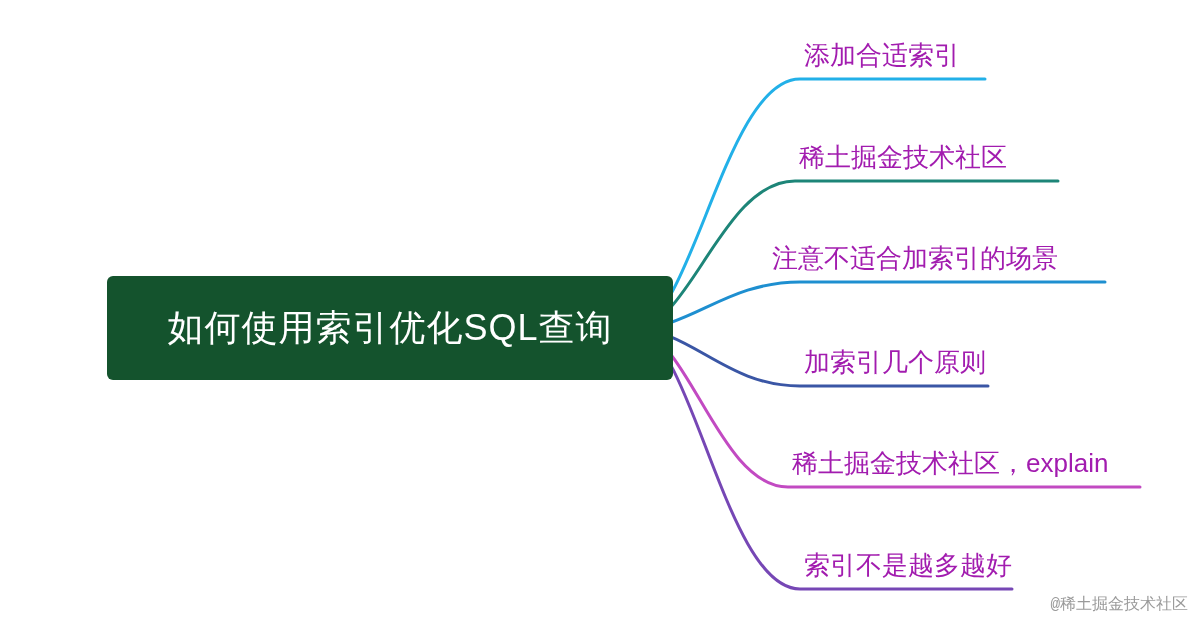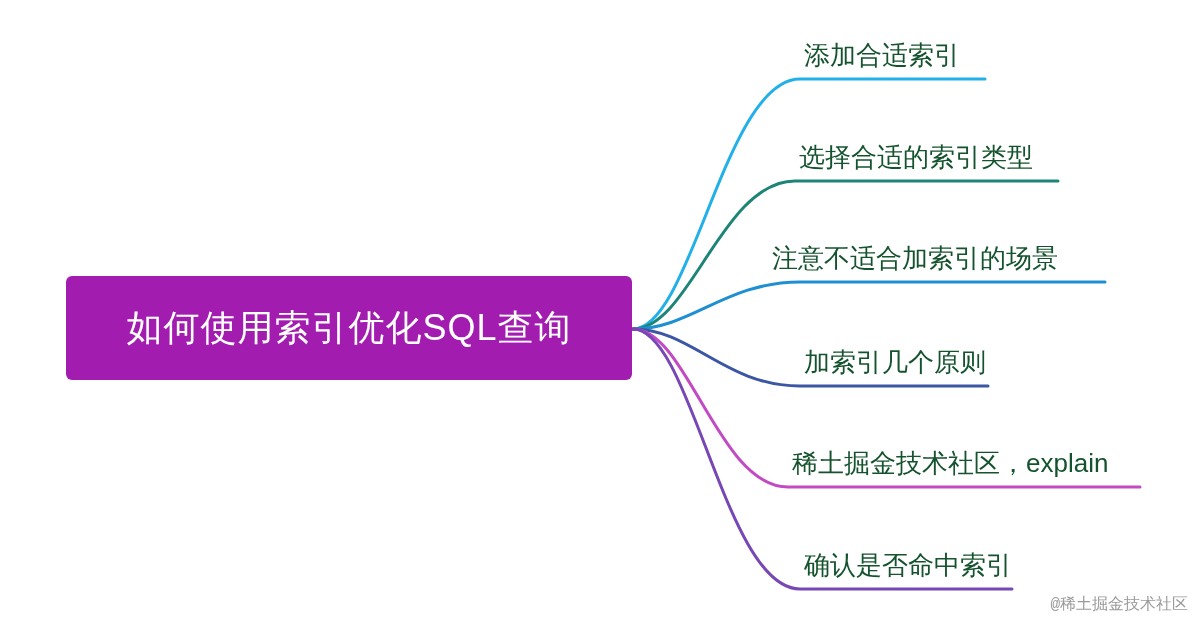--- a/index.html
+++ b/index.html
@@ -35,21 +35,21 @@
   }
   .root-node span {
     color: #ffffff;
     font-size: 36px;
     letter-spacing: 1px;
     white-space: nowrap;
   }
   .branch-label {
     position: absolute;
     font-size: 26px;
-    color: #14532d;
+    color: #a21caf;
     white-space: nowrap;
     line-height: 32px;
   }
   .watermark {
     position: absolute;
     right: 16px;
     top: 594px;
     font-size: 16px;
     color: #9a9a9a;
     white-space: nowrap;
@@ -63,28 +63,28 @@
 
   <svg class="mindmap-svg" viewBox="0 0 1204 633" xmlns="http://www.w3.org/2000/svg">
       <path d="M 633 329 C 691.45 329, 724.85 79, 800 79 L 985 79" fill="none" stroke="#22b0e8" stroke-width="3" stroke-linecap="round"></path>
       <path d="M 633 329 C 689.7 329, 722.1 181, 795 181 L 1058 181" fill="none" stroke="#1d8578" stroke-width="3" stroke-linecap="round"></path>
       <path d="M 633 329 C 691.45 329, 724.85 282, 800 282 L 1105 282" fill="none" stroke="#1e8fd0" stroke-width="3" stroke-linecap="round"></path>
       <path d="M 633 329 C 691.45 329, 724.85 386, 800 386 L 988 386" fill="none" stroke="#3a56a5" stroke-width="3" stroke-linecap="round"></path>
       <path d="M 633 329 C 687.25 329, 718.25 487, 788 487 L 1140 487" fill="none" stroke="#c24ac2" stroke-width="3" stroke-linecap="round"></path>
       <path d="M 633 329 C 691.45 329, 724.85 589, 800 589 L 1012 589" fill="none" stroke="#7647b5" stroke-width="3" stroke-linecap="round"></path>
     </svg>
 
-  <div class="root-node" style="background: #a21caf;">
+  <div class="root-node" style="background: #14532d; margin-left: 41px;">
     <span style="color: rgb(255, 255, 255);">如何使用索引优化SQL查询</span>
   </div>
 
   <div>
       <div class="branch-label" style="left: 804px; top: 39px;">添加合适索引</div>
-      <div class="branch-label" style="left: 799px; top: 141px;">选择合适的索引类型</div>
+      <div class="branch-label" style="left: 799px; top: 141px;">稀土掘金技术社区</div>
       <div class="branch-label" style="left: 772px; top: 242px;">注意不适合加索引的场景</div>
       <div class="branch-label" style="left: 804px; top: 346px;">加索引几个原则</div>
       <div class="branch-label" style="left: 792px; top: 447px;">稀土掘金技术社区，explain</div>
-      <div class="branch-label" style="left: 804px; top: 549px;">确认是否命中索引</div>
+      <div class="branch-label" style="left: 804px; top: 549px;">索引不是越多越好</div>
     </div>
 
   <div class="watermark">@稀土掘金技术社区</div>
 
 </div>
 
 </body></html>

